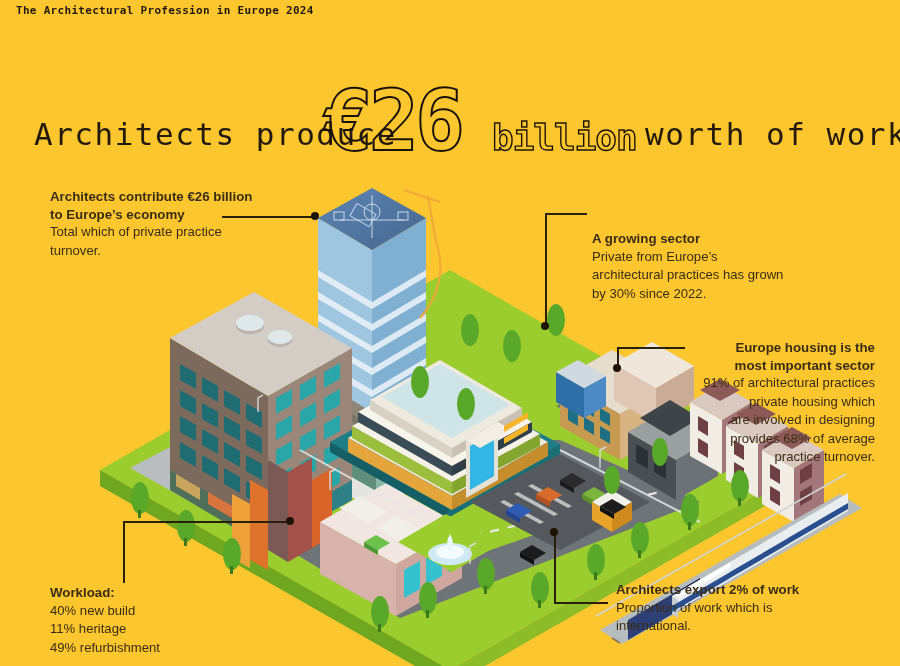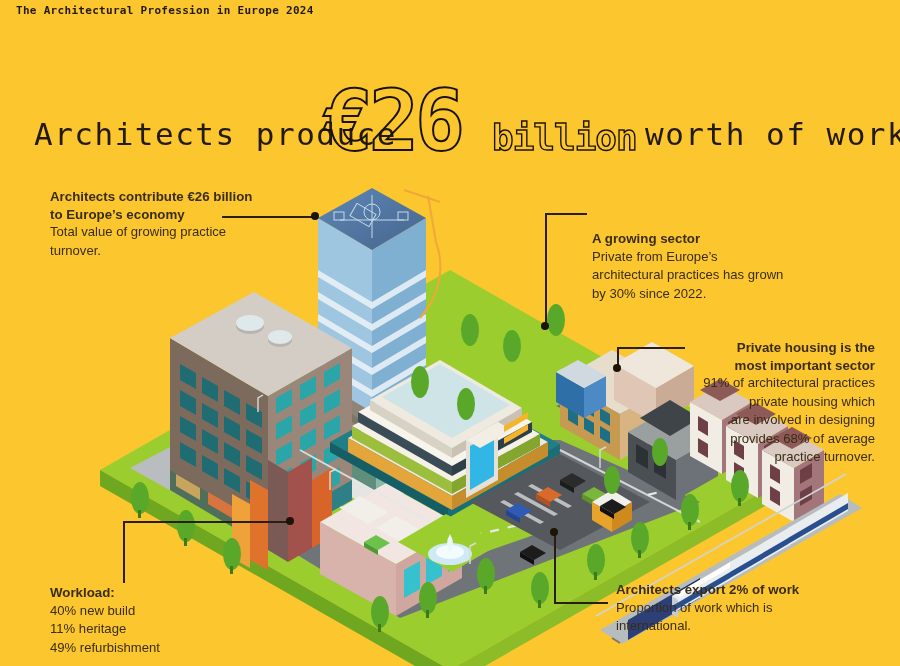--- a/index.html
+++ b/index.html
@@ -498,33 +498,33 @@
   <div class="lead h" style="left:123px;top:521px;width:168px;"></div>
   <div class="dot" style="left:286px;top:517px;"></div>
 
   <div class="lead v" style="left:554px;top:534px;height:69px;"></div>
   <div class="lead h" style="left:554px;top:602px;width:54px;"></div>
   <div class="dot" style="left:550px;top:528px;"></div>
 
   <div class="callout ca-left">
     <div class="c-title">Architects contribute €26 billion</div>
     <div class="c-title">to Europe’s economy</div>
-    <div class="c-body">Total value of growing practice</div>
+    <div class="c-body">Total which of private practice</div>
     <div class="c-body">turnover.</div>
   </div>
 
   <div class="callout ca-grow">
     <div class="c-title">A growing sector</div>
     <div class="c-body">Private from Europe’s</div>
     <div class="c-body">architectural practices has grown</div>
     <div class="c-body">by 30% since 2022.</div>
   </div>
 
   <div class="callout ca-house">
-    <div class="c-title">Private housing is the</div>
+    <div class="c-title">Europe housing is the</div>
     <div class="c-title">most important sector</div>
     <div class="c-body">91% of architectural practices</div>
     <div class="c-body">private housing which</div>
     <div class="c-body">are involved in designing</div>
     <div class="c-body">provides 68% of average</div>
     <div class="c-body">practice turnover.</div>
   </div>
 
   <div class="callout ca-work">
     <div class="c-title">Workload:</div>

